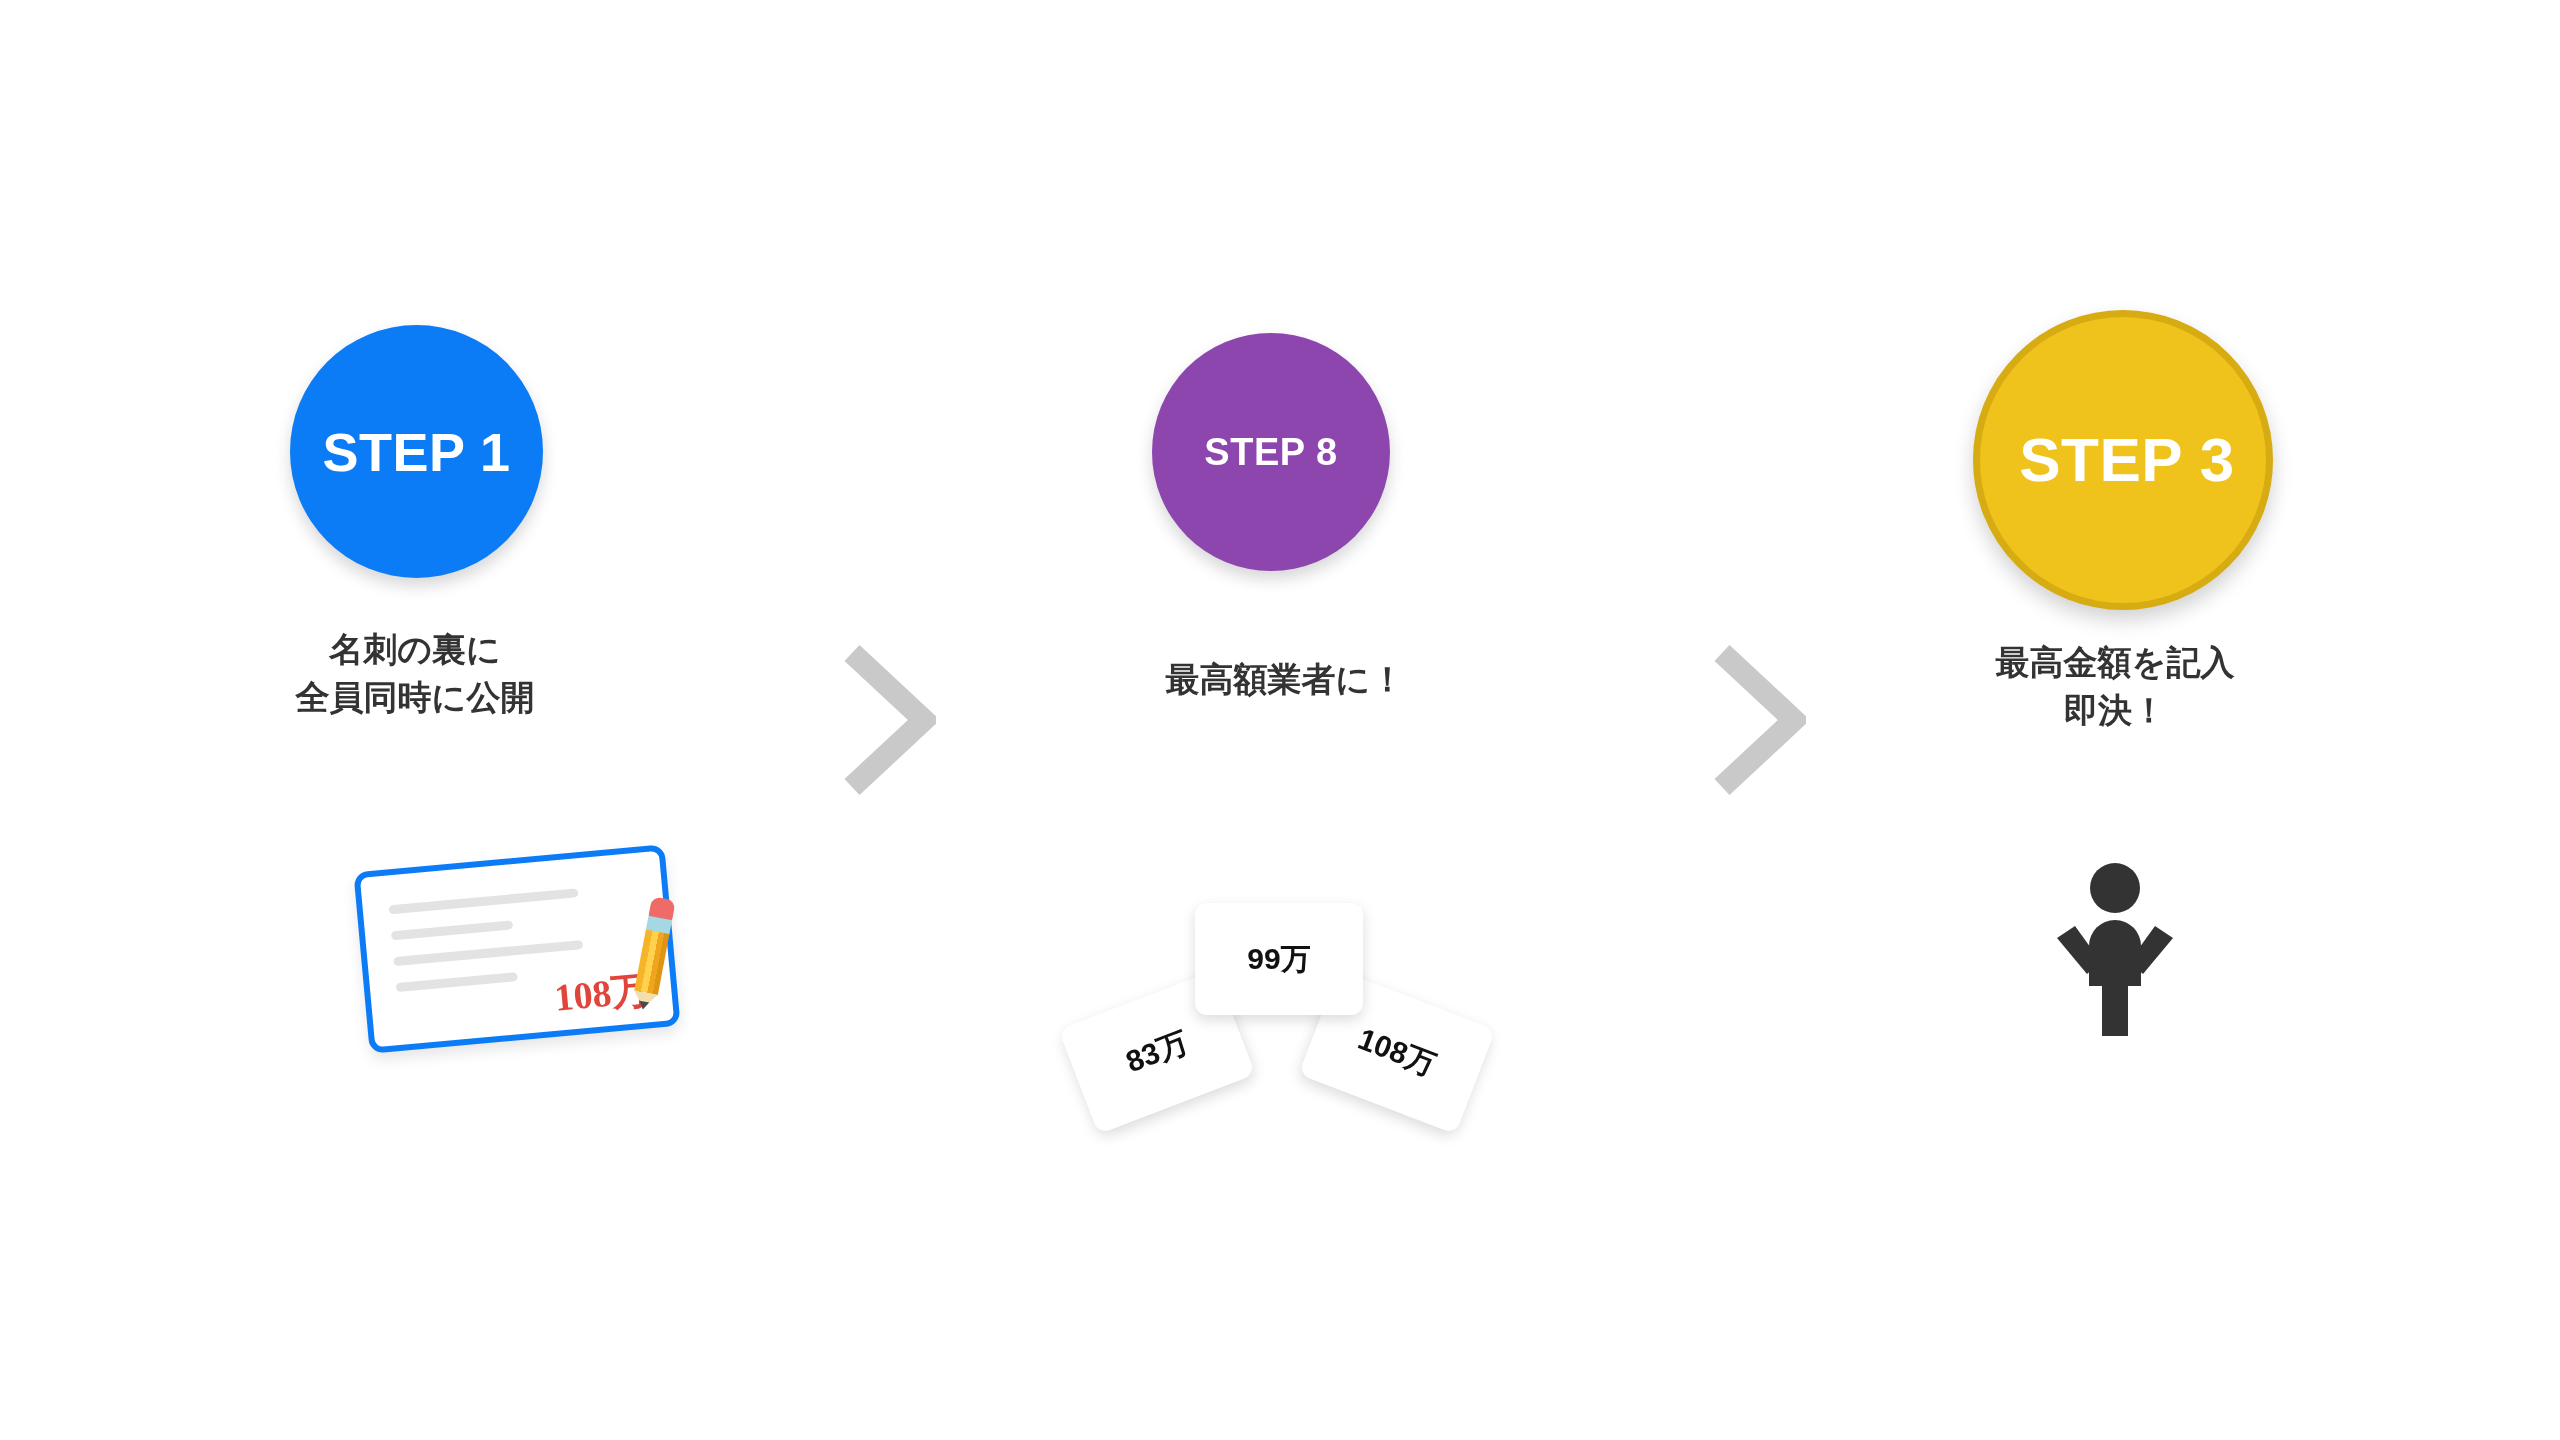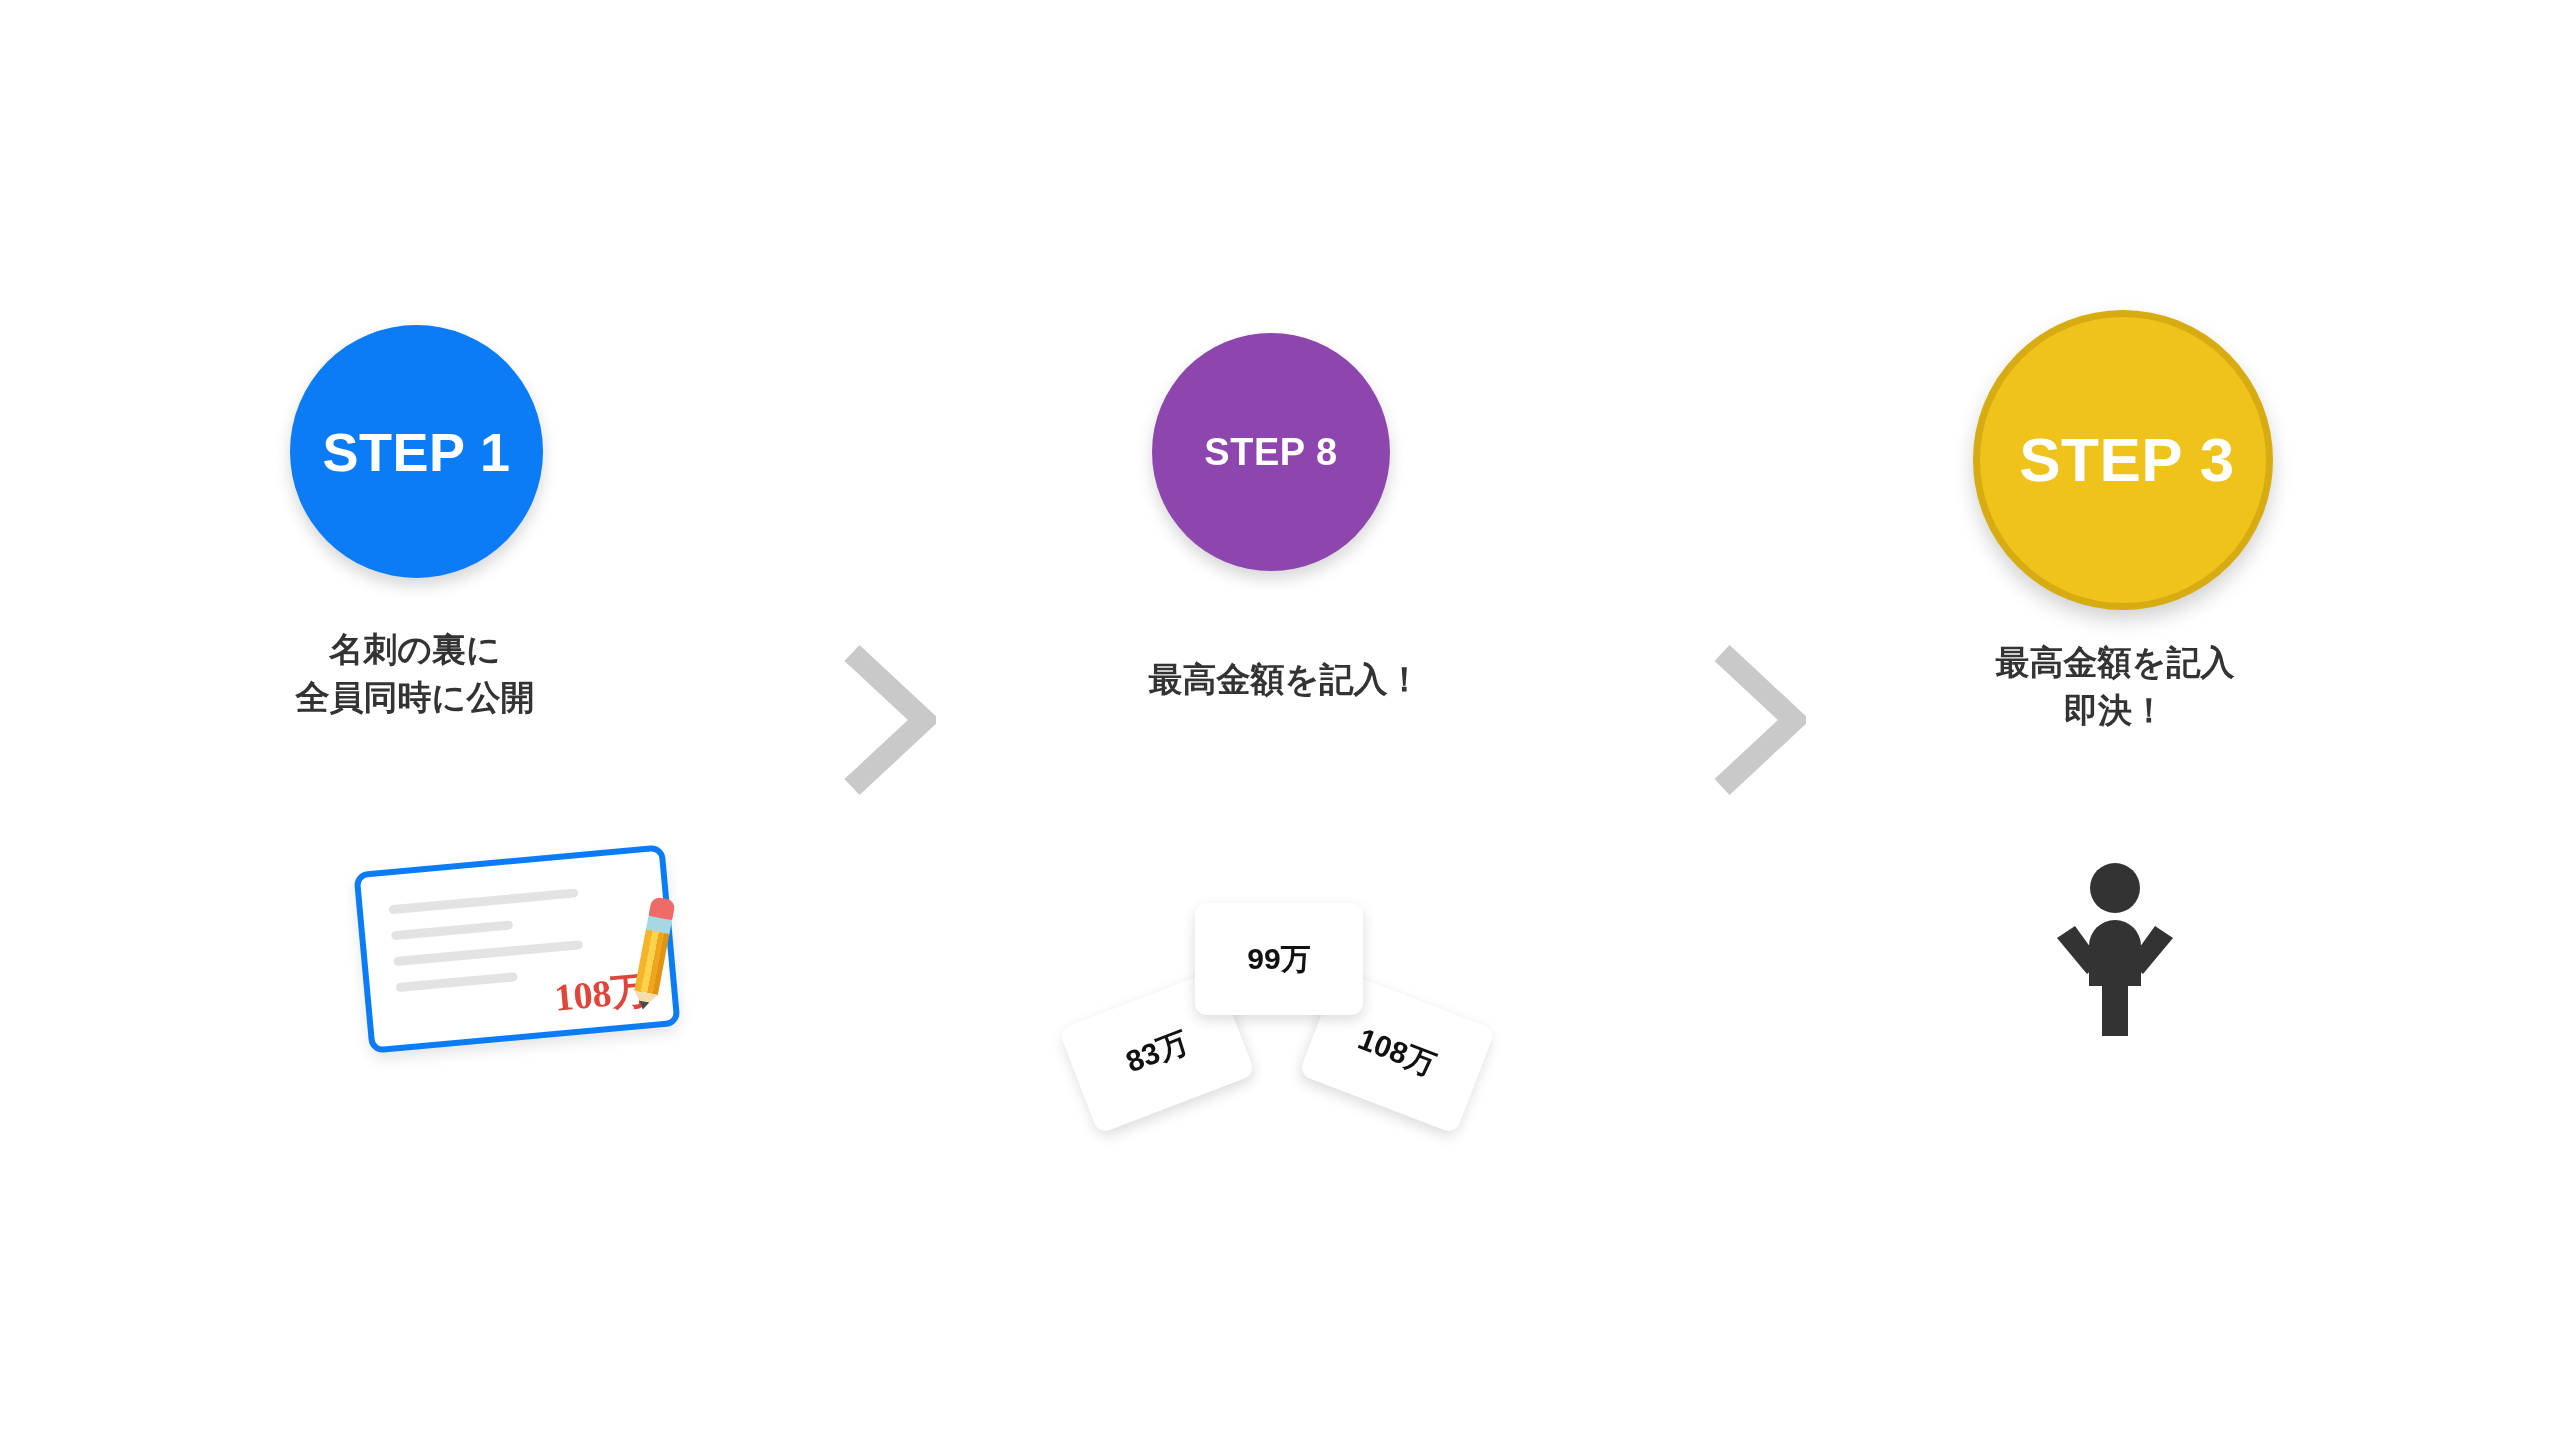--- a/index.html
+++ b/index.html
@@ -275,21 +275,21 @@
       <path d="M12 8 L84 75 L12 142" fill="none" stroke="#c9c9c9" stroke-width="22" stroke-linecap="butt" stroke-linejoin="miter"></path>
     </svg>
   </div>
 
   <div class="step-col s2">
 
     <div class="circle c2">
       <span class="circle-label">STEP 8</span>
     </div>
 
-    <div class="caption cap2">最高金額を記入！</div>
+    <div class="caption cap2">最高額業者に！</div>
 
     <div class="mini-wrap">
       <div class="mini-card mc-center">
         <span>99万</span>
       </div>
       <div class="mini-card mc-left">
         <span>83万</span>
       </div>
       <div class="mini-card mc-right">
         <span>108万</span>

